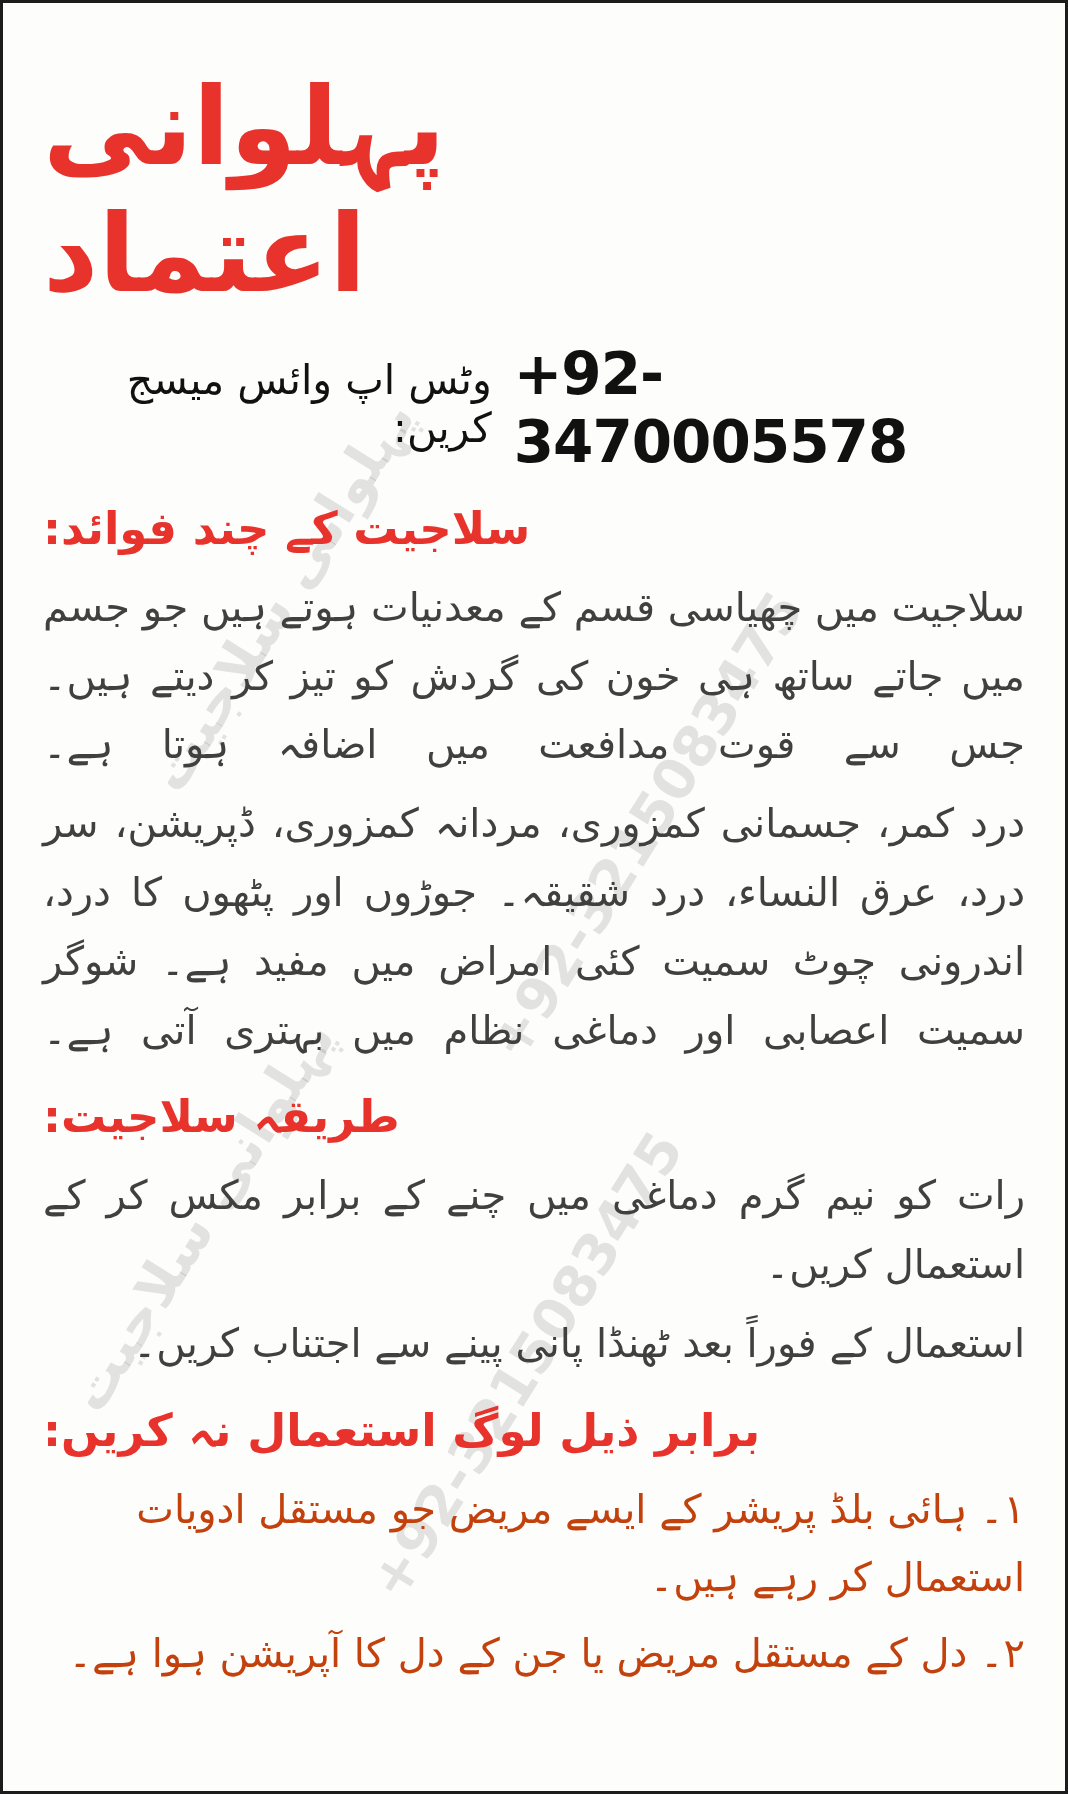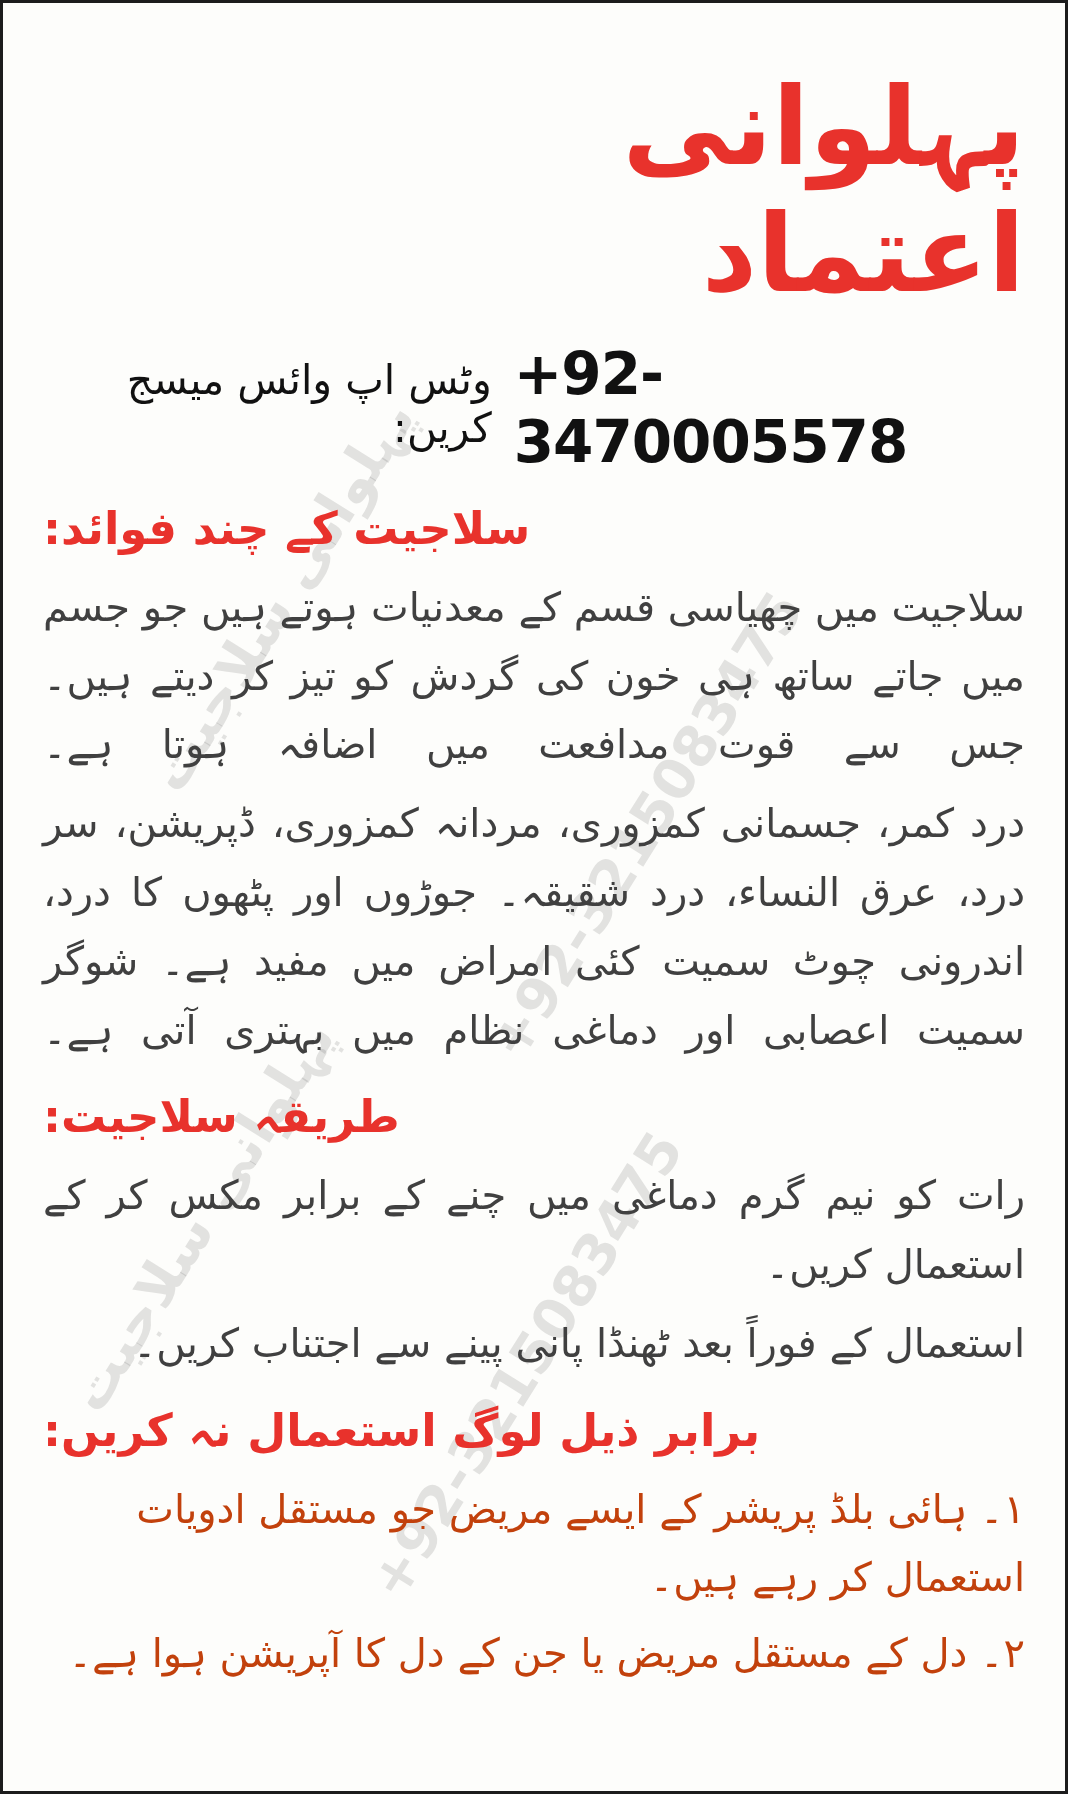--- a/index.html
+++ b/index.html
@@ -50,21 +50,21 @@
     margin-top: 26px;
     margin-bottom: 22px;
   }
   .title {
     color: #e8322c;
     font-size: 108px;
     line-height: 1.18;
     font-weight: bold;
     letter-spacing: 0px;
     direction: rtl;
-    text-align: right;
+    text-align: left;
     font-family: "DejaVu Sans", "Liberation Sans", sans-serif;
   }
 
   .body-line {
     direction: rtl;
     text-align: justify;
     text-align-last: justify;
     color: #111;
     font-size: 41px;
     line-height: 1.55;

